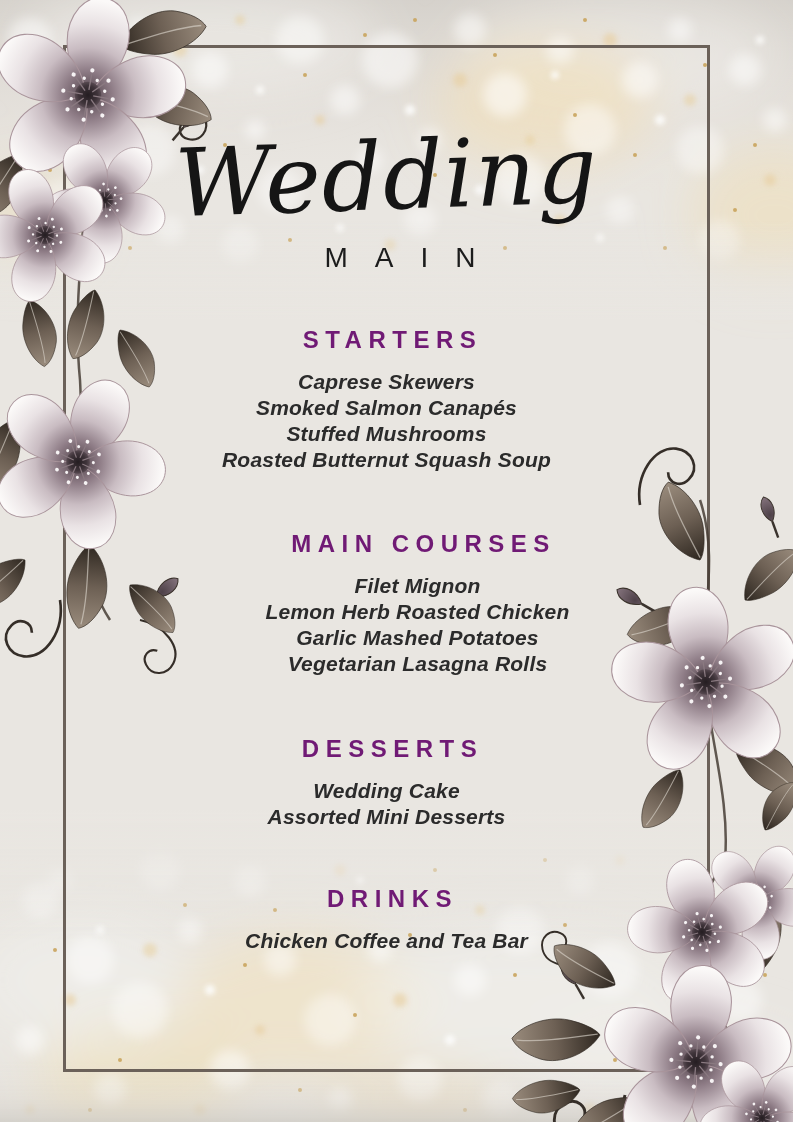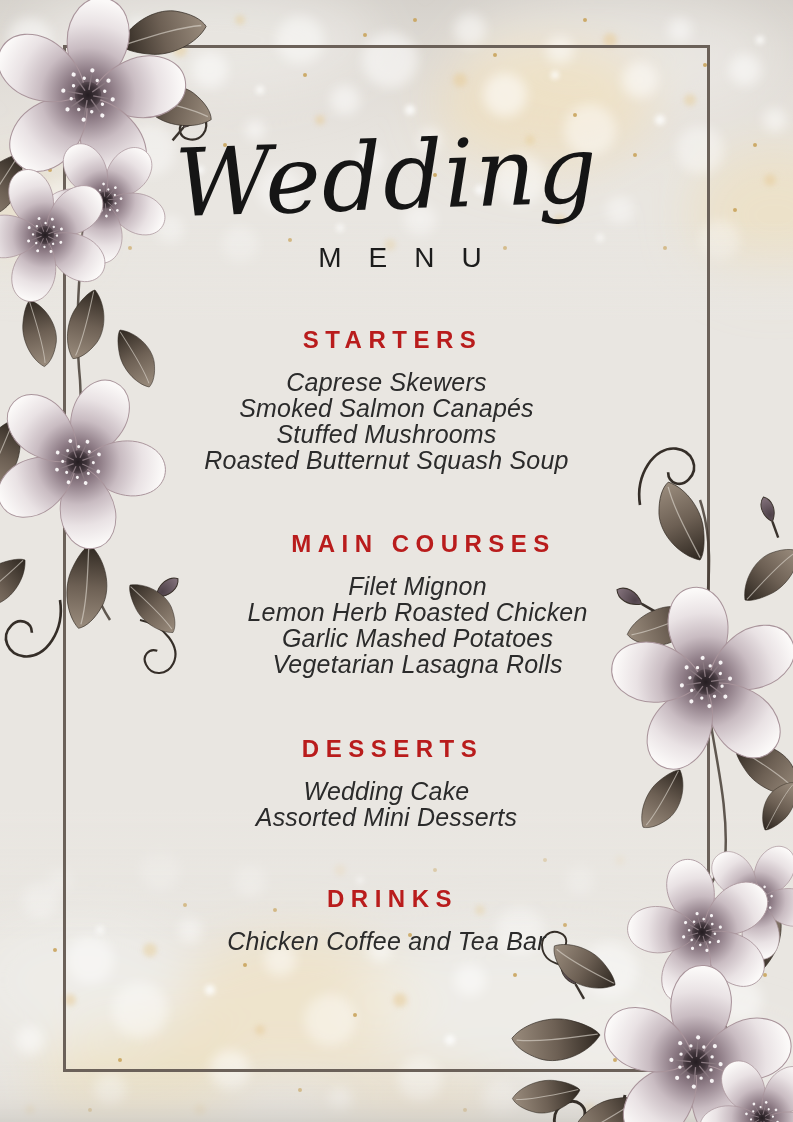--- a/index.html
+++ b/index.html
@@ -22,28 +22,28 @@
     font-family:"DejaVu Serif",serif;font-style:italic;font-weight:400;
     font-size:94px;line-height:1.05;color:#151515;
     transform:rotate(-2deg);letter-spacing:1px;
   }
   .menu-word{
     top:242px;
     font-size:28px;font-weight:400;color:#1c1c1c;
     letter-spacing:27px;padding-left:27px;
   }
   .sec-heading{
-    font-size:24px;font-weight:700;color:#b91c1c;
+    font-size:24px;font-weight:700;color:#701a75;
     letter-spacing:6.5px;padding-left:12px;
     margin:0 0 15px 0;
   }
   .sec-items{margin:0;}
   .item{
-    font-style:italic;font-size:25px;line-height:26px;
-    color:#2b2b2b;font-weight:400;letter-spacing:0.2px;
+    font-style:italic;font-size:21px;line-height:26px;
+    color:#2b2b2b;font-weight:700;letter-spacing:0.2px;
   }
   .sec-starters{top:326px;}
   .sec-mains{top:530px;margin-left:31px;}
   .sec-desserts{top:735px;}
   .sec-drinks{top:885px;text-align:center;}
 </style>
 </head>
 <body>
 
 <div class="canvas">
@@ -374,21 +374,21 @@
       <use href="#leaf" transform="translate(580,1090) rotate(170) scale(0.85)"></use>
       <use href="#leaf" transform="translate(730,1115) rotate(60) scale(0.9)"></use>
       <use href="#flower" transform="translate(757,900) scale(0.8) rotate(30)"></use>
       <use href="#flower" transform="translate(702,932) scale(1.0) rotate(-15)"></use>
       <use href="#flower" transform="translate(696,1062) scale(1.3) rotate(5)"></use>
       <use href="#flower" transform="translate(762,1118) scale(0.85) rotate(-30)"></use>
     </g>
   </svg>
 
   <div class="textblock script-title">Wedding</div>
-  <div class="textblock menu-word">MENU</div>
+  <div class="textblock menu-word">MAIN</div>
 
   <div class="textblock sec-starters">
     <div class="sec-heading">STARTERS</div>
     <div class="sec-items">
       <div class="item">Caprese Skewers</div>
       <div class="item">Smoked Salmon Canapés</div>
       <div class="item">Stuffed Mushrooms</div>
       <div class="item">Roasted Butternut Squash Soup</div>
     </div>
   </div>

